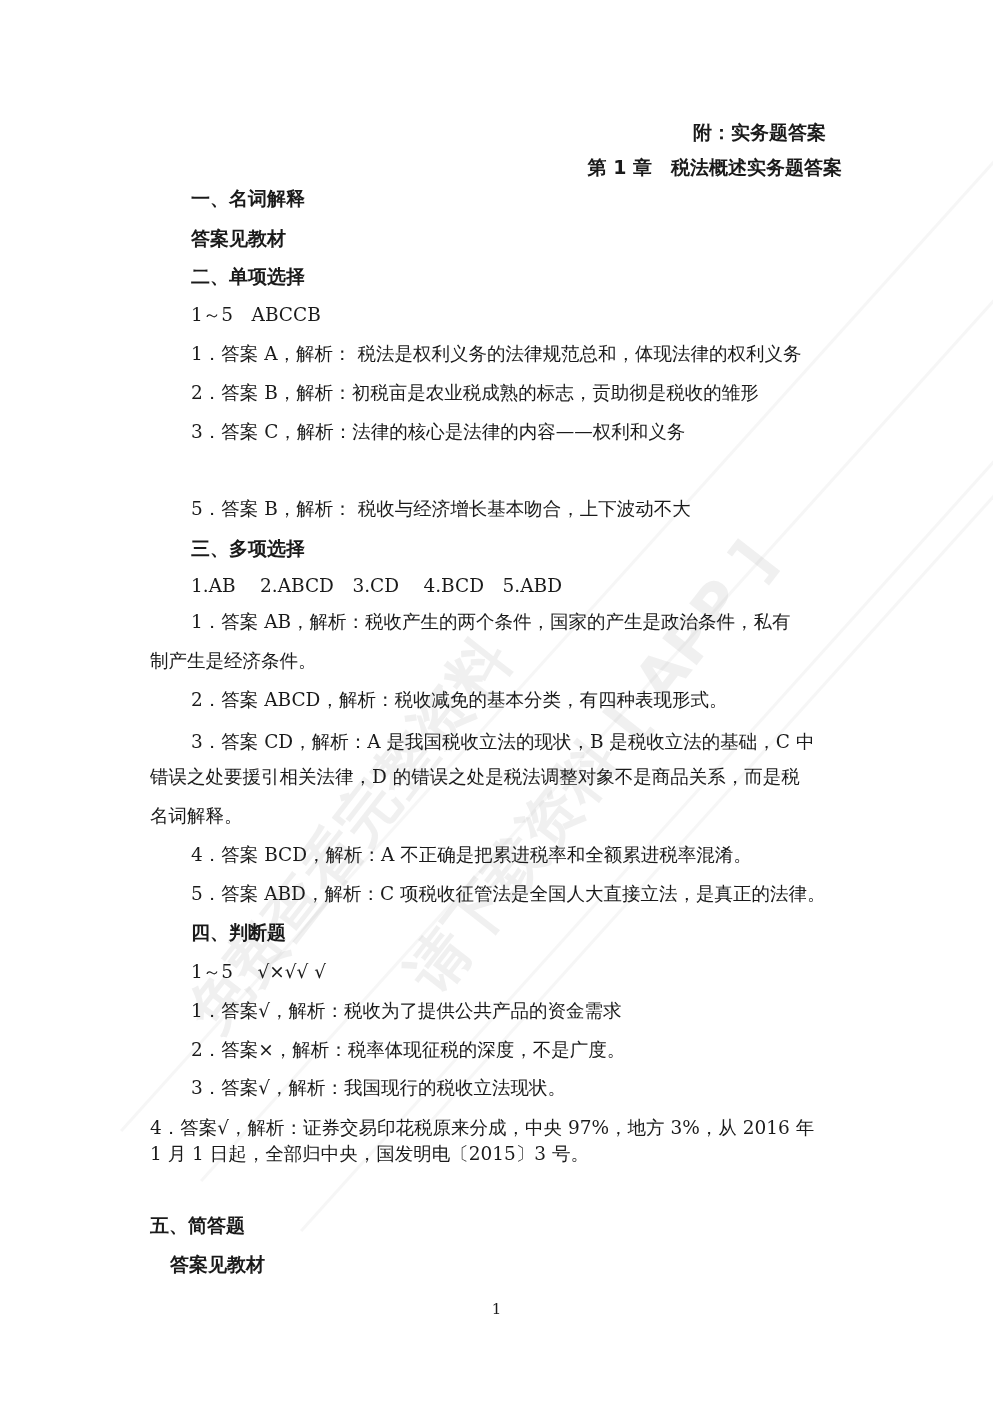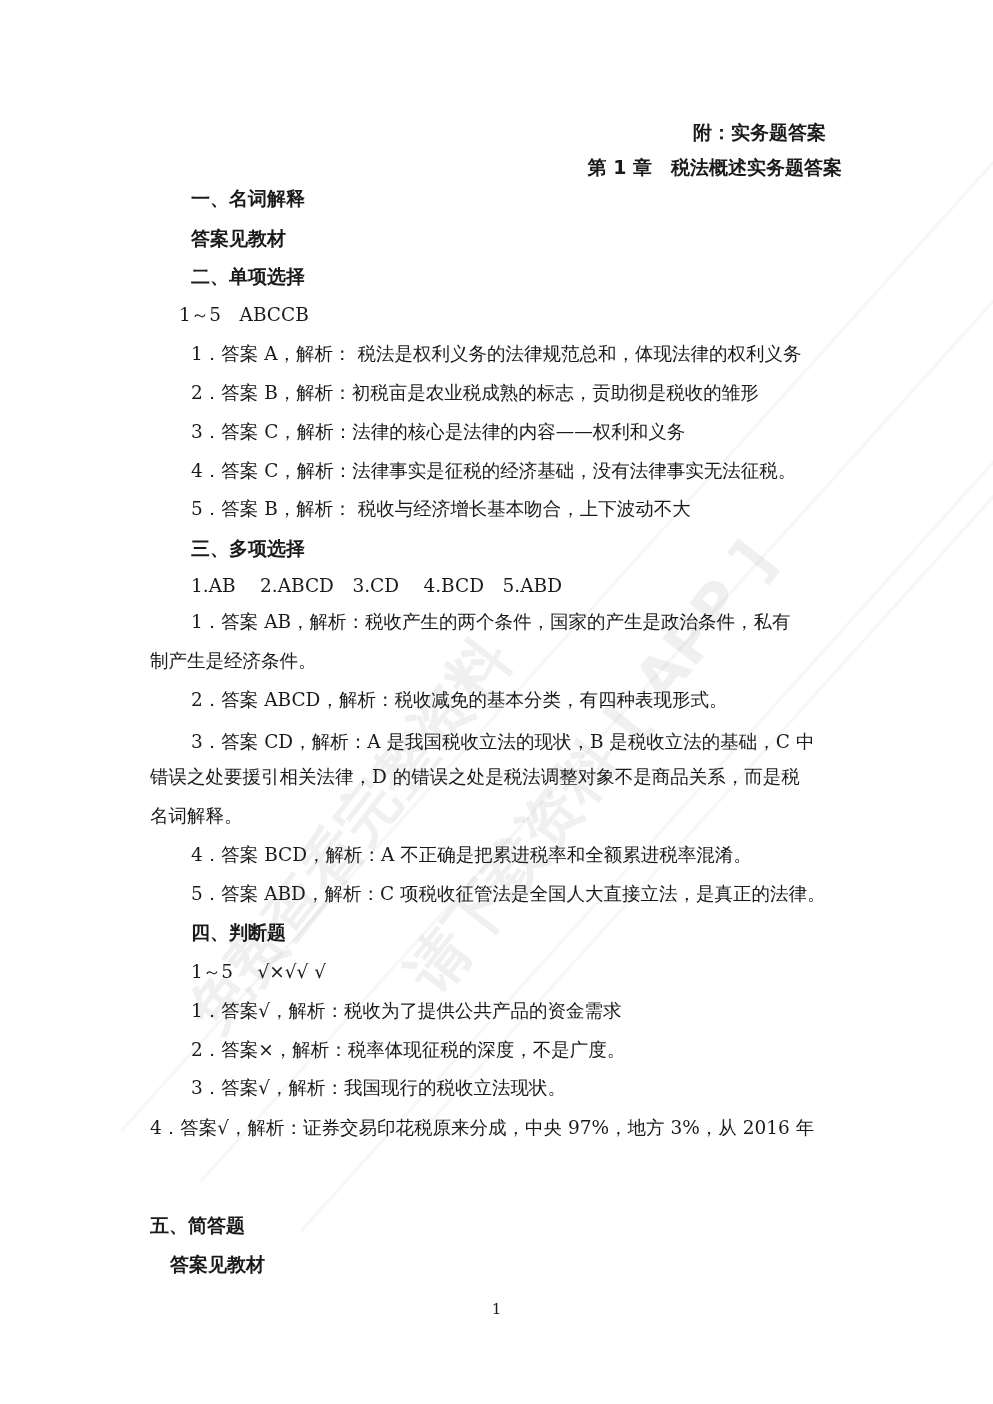--- a/index.html
+++ b/index.html
@@ -38,42 +38,42 @@
   <div class="watermark" style="left:170px; top:1000px; transform: rotate(-52deg);">免费查看完整资料</div>
   <div class="watermark" style="left:390px; top:960px; transform: rotate(-52deg);">请下载资料 [ APP ]</div>
 
   <div class="line title center" style="top:120px;">附：实务题答案</div>
   <div class="line title center" style="top:155px;padding-left:16px;">第 1 章　税法概述实务题答案</div>
 
   <div class="line heading" style="left:191px; top:186px;">一、名词解释</div>
   <div class="line heading" style="left:191px; top:226px;">答案见教材</div>
 
   <div class="line heading" style="left:191px; top:264px;">二、单项选择</div>
-  <div class="line" style="left:179px; top:303px;">1～5　ABCCB</div>
+  <div class="line" style="left:191px; top:303px;">1～5　ABCCB</div>
   <div class="line" style="left:191px; top:342px;">1．答案 A，解析：  税法是权利义务的法律规范总和，体现法律的权利义务</div>
   <div class="line" style="left:191px; top:381px;">2．答案 B，解析：初税亩是农业税成熟的标志，贡助彻是税收的雏形</div>
   <div class="line" style="left:191px; top:420px;">3．答案 C，解析：法律的核心是法律的内容——权利和义务</div>
-  <div class="line" style="left:191px; top:459px;">4．答案 C，解析：法律事实是征税的经济基础，没有法律事实无法征税。</div>
   <div class="line" style="left:191px; top:497px;">5．答案 B，解析：   税收与经济增长基本吻合，上下波动不大</div>
 
   <div class="line heading" style="left:191px; top:536px;">三、多项选择</div>
   <div class="line" style="left:191px; top:574px;">1.AB　 2.ABCD　3.CD　  4.BCD　5.ABD</div>
   <div class="line" style="left:191px; top:610px;">1．答案  AB，解析：税收产生的两个条件，国家的产生是政治条件，私有</div>
   <div class="line" style="left:150px; top:649px;">制产生是经济条件。</div>
   <div class="line" style="left:191px; top:688px;">2．答案 ABCD，解析：税收减免的基本分类，有四种表现形式。</div>
   <div class="line" style="left:191px; top:730px;">3．答案 CD，解析：A 是我国税收立法的现状，B 是税收立法的基础，C 中</div>
   <div class="line" style="left:150px; top:765px;">错误之处要援引相关法律，D 的错误之处是税法调整对象不是商品关系，而是税</div>
   <div class="line" style="left:150px; top:804px;">名词解释。</div>
   <div class="line" style="left:191px; top:843px;">4．答案 BCD，解析：A 不正确是把累进税率和全额累进税率混淆。</div>
   <div class="line" style="left:191px; top:882px;">5．答案 ABD，解析：C 项税收征管法是全国人大直接立法，是真正的法律。</div>
 
   <div class="line heading" style="left:191px; top:920px;">四、判断题</div>
   <div class="line" style="left:191px; top:960px;">1～5　 √×√√  √</div>
   <div class="line" style="left:191px; top:999px;">1．答案√，解析：税收为了提供公共产品的资金需求</div>
   <div class="line" style="left:191px; top:1038px;">2．答案×，解析：税率体现征税的深度，不是广度。</div>
   <div class="line" style="left:191px; top:1076px;">3．答案√，解析：我国现行的税收立法现状。</div>
   <div class="line" style="left:150px; top:1116px;">4．答案√，解析：证券交易印花税原来分成，中央 97%，地方 3%，从 2016 年</div>
+  <div class="line" style="left:150px; top:1142px;">1 月 1 日起，全部归中央，国发明电〔2015〕3 号。</div>
 
   <div class="line heading" style="left:150px; top:1213px;">五、简答题</div>
   <div class="line heading" style="left:170px; top:1252px;">答案见教材</div>
 
   <div class="page-number">1</div>
 </div>
 
 </body></html>

